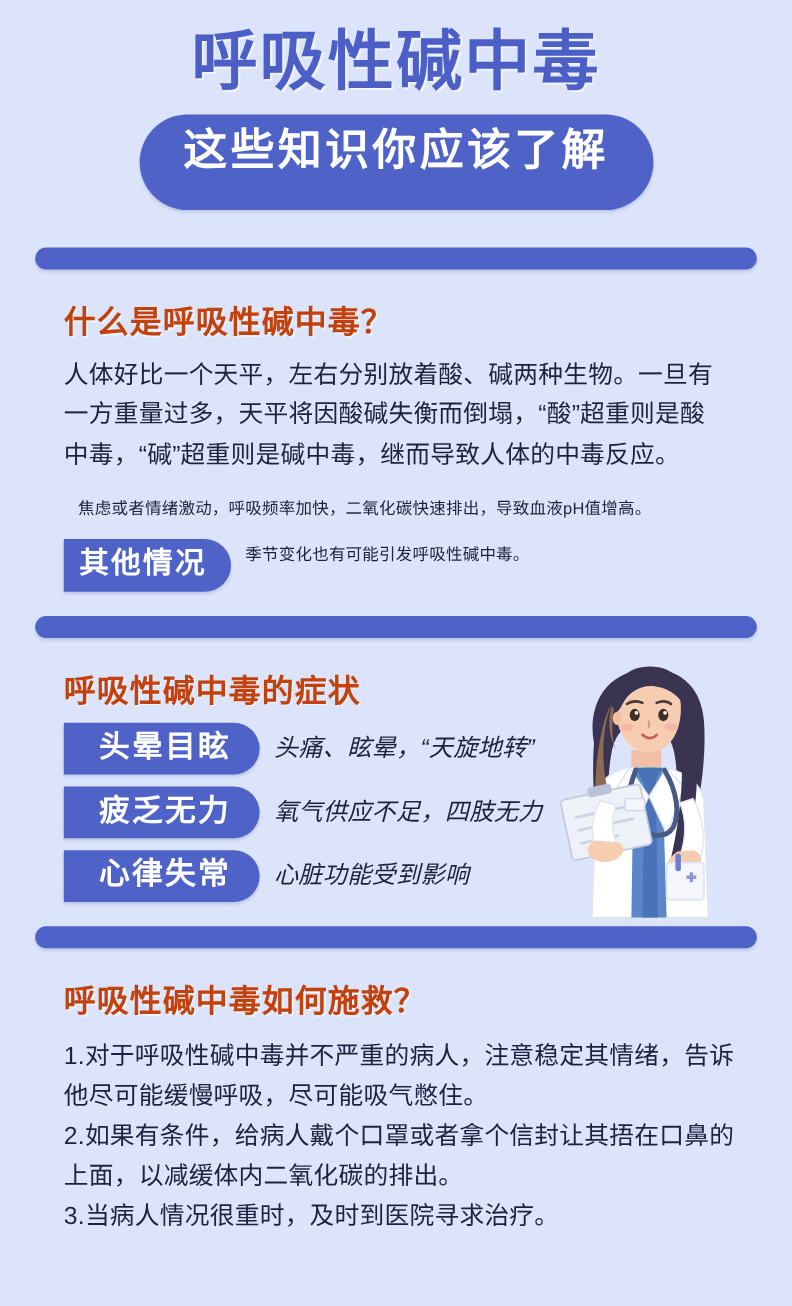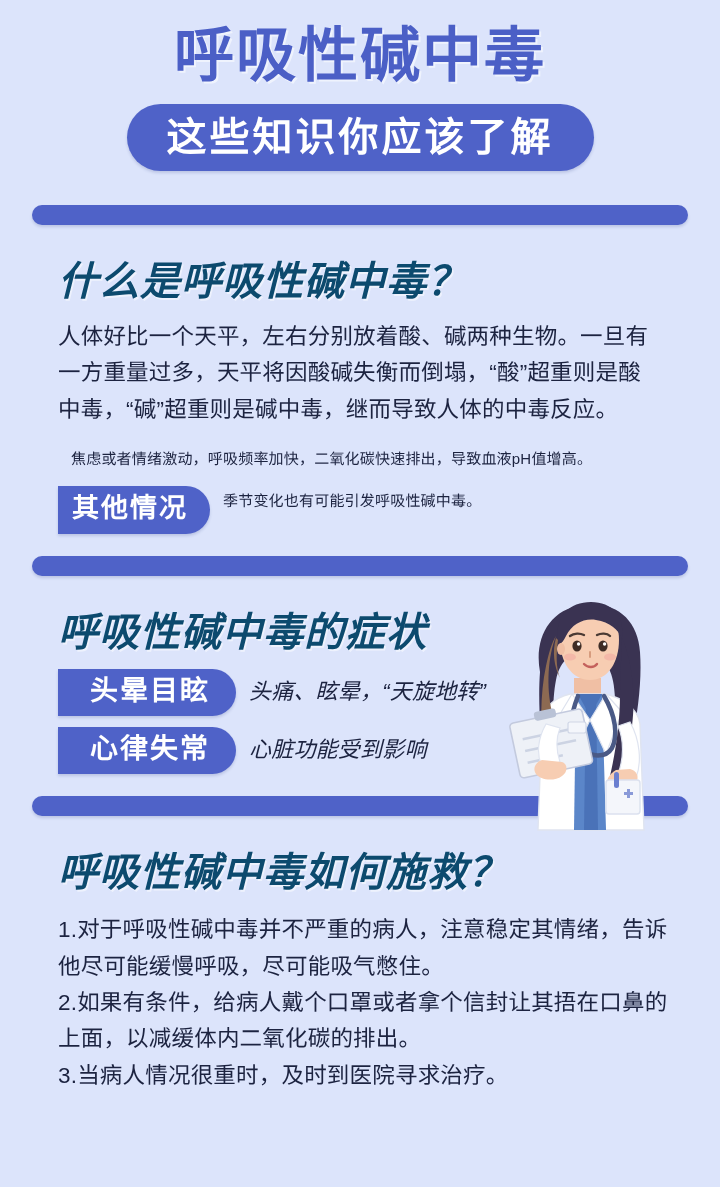--- a/index.html
+++ b/index.html
@@ -43,21 +43,21 @@
 
   .subtitle-pill {
     display:inline-block;
     margin-top:18px;
     background:#4f62c8;
     color:#ffffff;
     font-size:40px;
     font-weight:bold;
     letter-spacing:3px;
     line-height:1;
-    padding:13px 40px 14px 40px;
+    padding:13px 40px 34px 40px;
     border-radius:999px;
     box-shadow:0 2px 3px rgba(40,55,130,.18);
   }
 
   
   .divider {
     height:20px;
     background:#4f62c8;
     border-radius:999px;
     margin:0 32px;
@@ -65,27 +65,26 @@
   }
 
   .div-1 { margin-top:34px; }
   .div-2 { margin-top:22px; }
   .div-3 { margin-top:22px; }
 
   
   .section { padding:0 30px; position:relative; }
 
   .section-heading {
-    font-size:40px;
-    font-weight:bold;
-    color:#0c4a6e;
+    font-size:29px;
+    font-weight:bold;
+    color:#c2410c;
     letter-spacing:1px;
     margin:24px 0 12px 28px;
     text-shadow:1.5px 1.5px 0 rgba(255,255,255,.5);
-    font-style:italic;
   }
 
   .sec-2 .section-heading { margin-bottom:8px; }
   .sec-3 .section-heading { margin-bottom:14px; }
 
   .body-text {
     font-size:22.5px;
     line-height:1.62;
     color:#1c2340;
     margin:0 30px 0 28px;
@@ -253,20 +252,24 @@
         </svg>
       </div>
 
       <div class="section-heading">呼吸性碱中毒的症状</div>
 
       <div class="tag-row symptom">
         <span class="tag">头晕目眩</span>
         <span class="tag-desc">头痛、眩晕，“天旋地转”</span>
       </div>
 
+      <div class="tag-row symptom">
+        <span class="tag">疲乏无力</span>
+        <span class="tag-desc">氧气供应不足，四肢无力</span>
+      </div>
 
       <div class="tag-row symptom">
         <span class="tag">心律失常</span>
         <span class="tag-desc">心脏功能受到影响</span>
       </div>
 
     </div>
   </div>
 
   <div class="divider div-3"></div>

